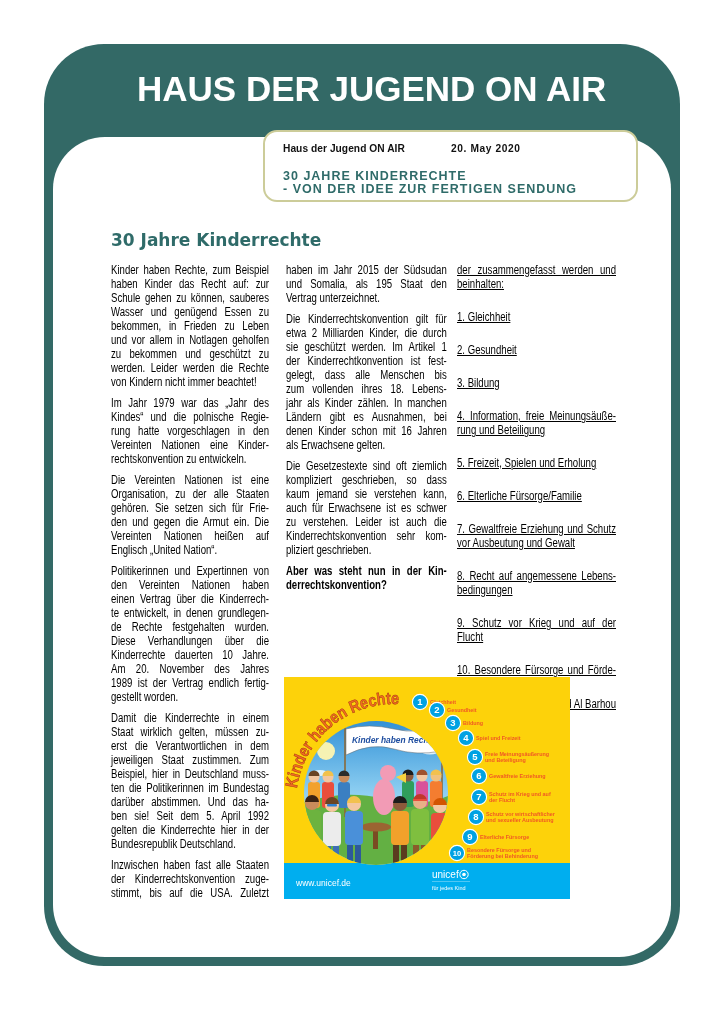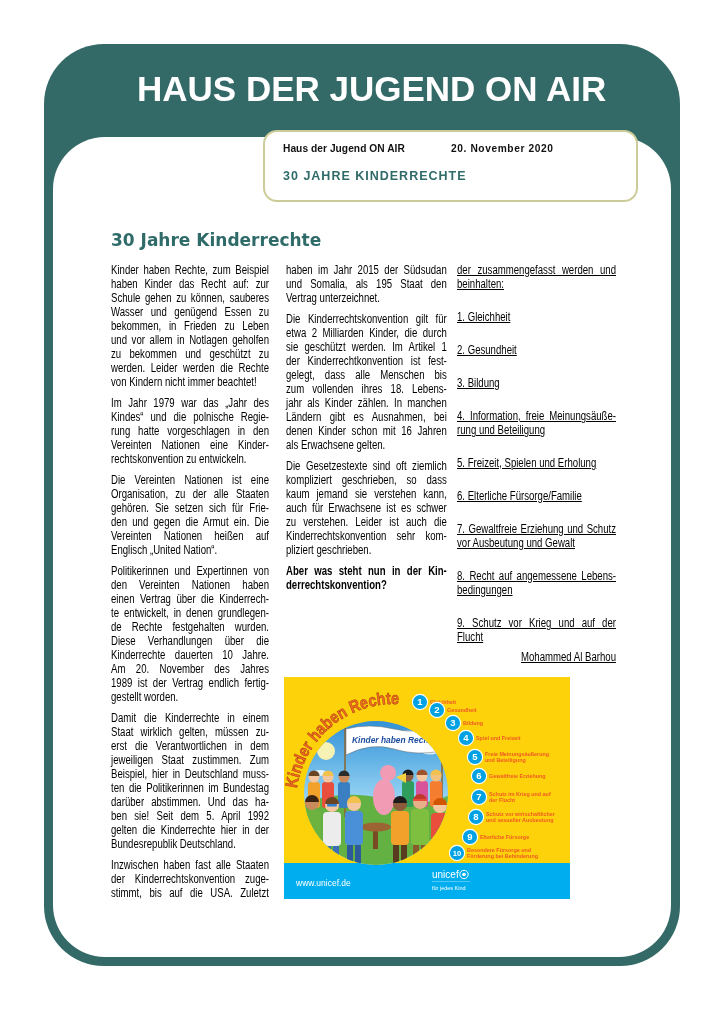--- a/index.html
+++ b/index.html
@@ -86,23 +86,24 @@
 
 <svg class="frame" width="724" height="1024">
   <rect x="44" y="44" width="636" height="922" rx="60" ry="60" style="fill: var(--frame);"></rect>
   <rect x="53" y="137" width="618" height="820" rx="52" ry="52" fill="#ffffff"></rect>
 </svg>
 
 <div class="masthead">HAUS DER JUGEND ON AIR</div>
 
 <div class="info-box"></div>
 <div class="info-publisher">Haus der Jugend ON AIR</div>
-<div class="info-date">20. November 2020</div>
+<div class="info-date">20. May 2020</div>
 <div class="info-title">
   <div>30 JAHRE KINDERRECHTE</div>
+  <div>- VON DER IDEE ZUR FERTIGEN SENDUNG</div>
 </div>
 
 <div class="article-heading">30 Jahre Kinderrechte</div>
 
 <div class="col col0">
   <div>
       <div class="para">
         <div class="line">Kinder haben Rechte, zum Beispiel</div>
         <div class="line">haben Kinder das Recht auf: zur</div>
         <div class="line">Schule gehen zu können, sauberes</div>
@@ -222,20 +223,24 @@
         <div class="line">7. Gewaltfreie Erziehung und Schutz</div>
         <div class="line last">vor Ausbeutung und Gewalt</div>
       </div>
       <div class="para list">
         <div class="line">8. Recht auf angemessene Lebens-</div>
         <div class="line last">bedingungen</div>
       </div>
       <div class="para list">
         <div class="line">9. Schutz vor Krieg und auf der</div>
         <div class="line last">Flucht</div>
+      </div>
+      <div class="para list">
+        <div class="line">10. Besondere Fürsorge und Förde-</div>
+        <div class="line last">rung von Behinderung</div>
       </div>
     </div>
   <div class="author">Mohammed Al Barhou</div>
 </div>
 
 <div class="illustration">
   <svg viewBox="0 0 286 222" width="286" height="222">
     <defs>
       <clipPath id="sceneClip">
           <circle cx="92" cy="116" r="72"></circle>

